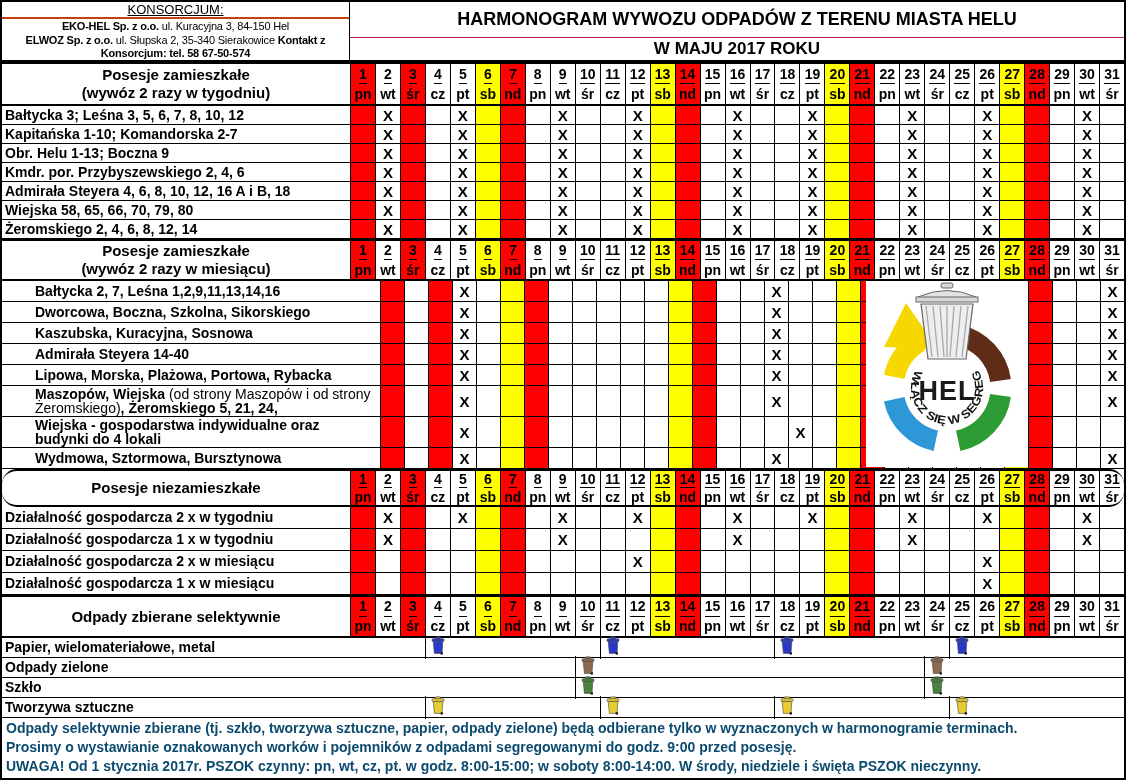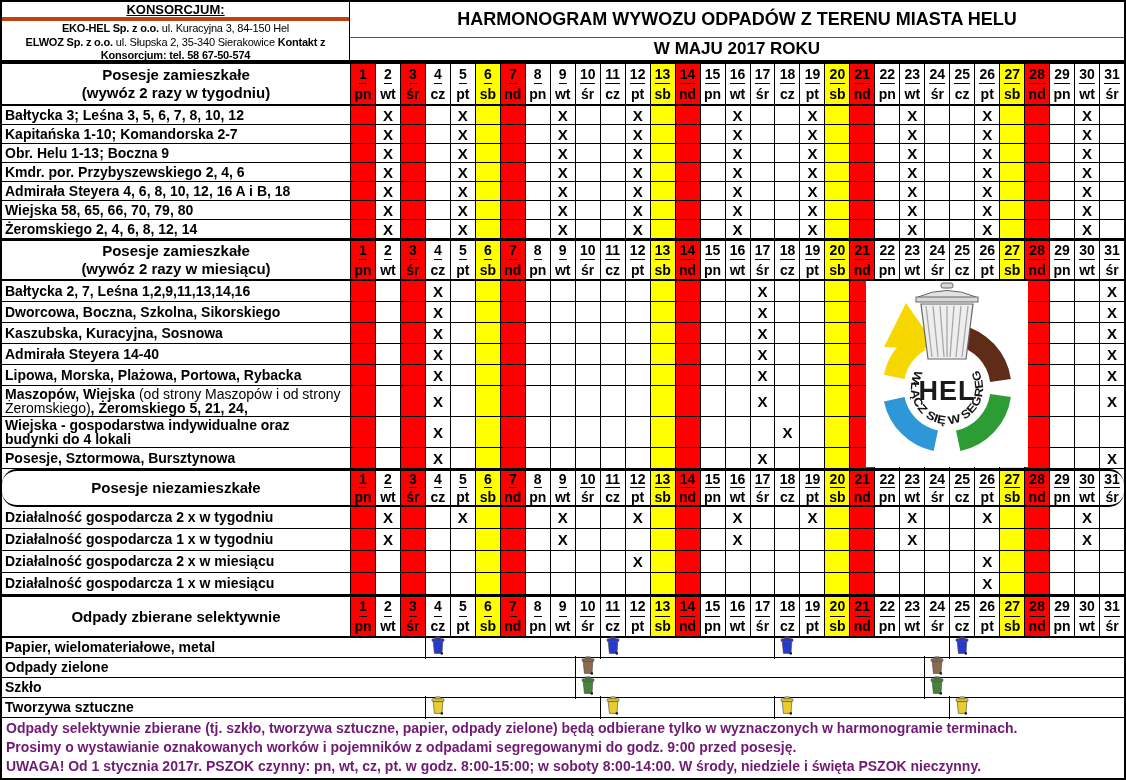--- a/index.html
+++ b/index.html
@@ -2,21 +2,21 @@
 <html lang="pl"><head>
 <meta charset="utf-8">
 <style>
   * { box-sizing: border-box; margin: 0; padding: 0; }
   body { background:#fff; font-family:"Liberation Sans", sans-serif; }
   .sheet { position:relative; width:1126px; height:780px; border:2px solid #000; background:#fff; overflow:hidden; }
 
   
   .tophdr { display:flex; height:60px; border-bottom:2px solid #000; }
   .consortium { width:348px; border-right:1px solid #000; text-align:center; overflow:hidden; }
-  .cons-head { font-weight:bold; text-decoration:underline; font-size:13px; line-height:15px; border-bottom:4px solid #c2410c; }
+  .cons-head { font-weight:normal; text-decoration:underline; font-size:13px; line-height:15px; border-bottom:2px solid #c2410c; }
   .cons-lines { font-size:11px; line-height:13.5px; letter-spacing:-0.2px; white-space:nowrap; padding-top:1px; }
   .cons-lines b { font-weight:bold; }
   .titlebox { flex:1; display:flex; flex-direction:column; }
   .title1 { flex:1.6; display:flex; align-items:center; justify-content:center; font-weight:bold; font-size:18px; border-bottom:1px solid #be185d; }
   .title2 { flex:1; display:flex; align-items:center; justify-content:center; font-weight:bold; font-size:17px; }
 
   
   .row { display:flex; border-bottom:1px solid #000; }
   .labelcell { width:348px; padding:0 3px; display:flex; align-items:center; font-weight:bold; font-size:14px; line-height:14.5px; overflow:hidden; }
   .labelcell .nb { font-weight:normal; }
@@ -26,27 +26,27 @@
   .xmark { font-weight:bold; font-size:15px; color:#000; }
 
   .sec-head { border-top:2px solid #000; border-bottom:2px solid #000; }
   .sec-head .labelcell { flex-direction:column; justify-content:center; text-align:center; font-size:15px; line-height:18px; }
   .hd { flex:1; display:flex; flex-direction:column; }
   .hd .dnum { height:50%; border-bottom:1px solid #000; display:flex; align-items:center; justify-content:center; font-weight:bold; font-size:14px; }
   .hd .dwd { height:50%; display:flex; align-items:center; justify-content:center; font-weight:bold; font-size:14px; }
 
   .h-s1 { height:44px; } .h-s2 { height:42px; } .h-s3 { height:38px;border-radius:15px; } .h-s4 { height:43px; }
   .s1 .row.data { height:19px; }
-  .s2 .row.data { height:21px; }
+  .s2 .row.data { height:21px;padding-left:30px; }
   .s2 .row.data.tall { height:31px; }
   .s3 .row.data { height:22px; }
   .s4 .row.data { height:20px;align-items:center; }
 
   
-  .footer { height:60px; padding:1px 4px; color:#701a75; font-weight:bold; font-size:14px; line-height:19px; }
+  .footer { height:60px; padding:1px 4px; color:#0c4a6e; font-weight:bold; font-size:14px; line-height:19px; }
 
   
   .logo { position:absolute; left:864px; top:279px; width:162px; height:186px; background:#fff; z-index:5; }
 </style>
 </head>
 <body>
 
 <div class="sheet">
 
   <div class="tophdr">
@@ -993,21 +993,21 @@
           <div class="dcell"></div>
           <div class="dcell"></div>
           <div class="dcell yellow"></div>
           <div class="dcell red"></div>
           <div class="dcell"></div>
           <div class="dcell"></div>
           <div class="dcell"></div>
         </div>
         <div class="row data">
           <div class="labelcell">
-            <div>Posesje, Sztormowa, Bursztynowa</div>
+            <div>Wydmowa, Sztormowa, Bursztynowa</div>
           </div>
           <div class="dcell red"></div>
           <div class="dcell"></div>
           <div class="dcell red"></div>
           <div class="dcell">
             <span class="xmark">X</span>
           </div>
           <div class="dcell"></div>
           <div class="dcell yellow"></div>
           <div class="dcell red"></div>

